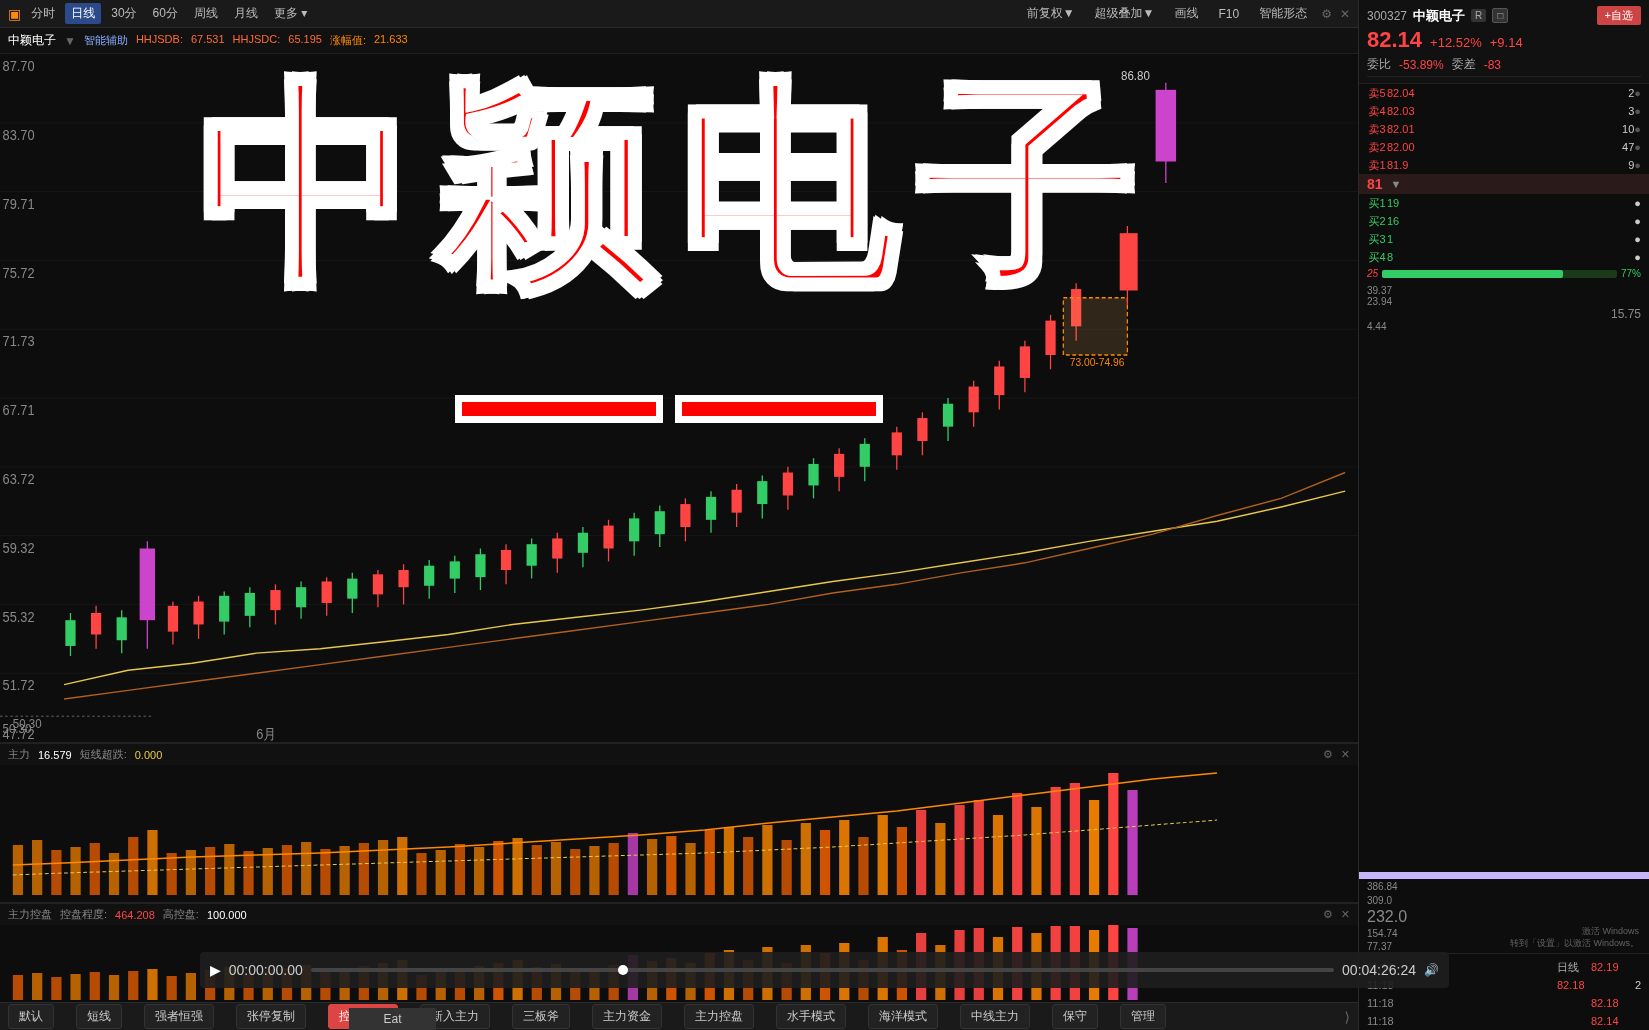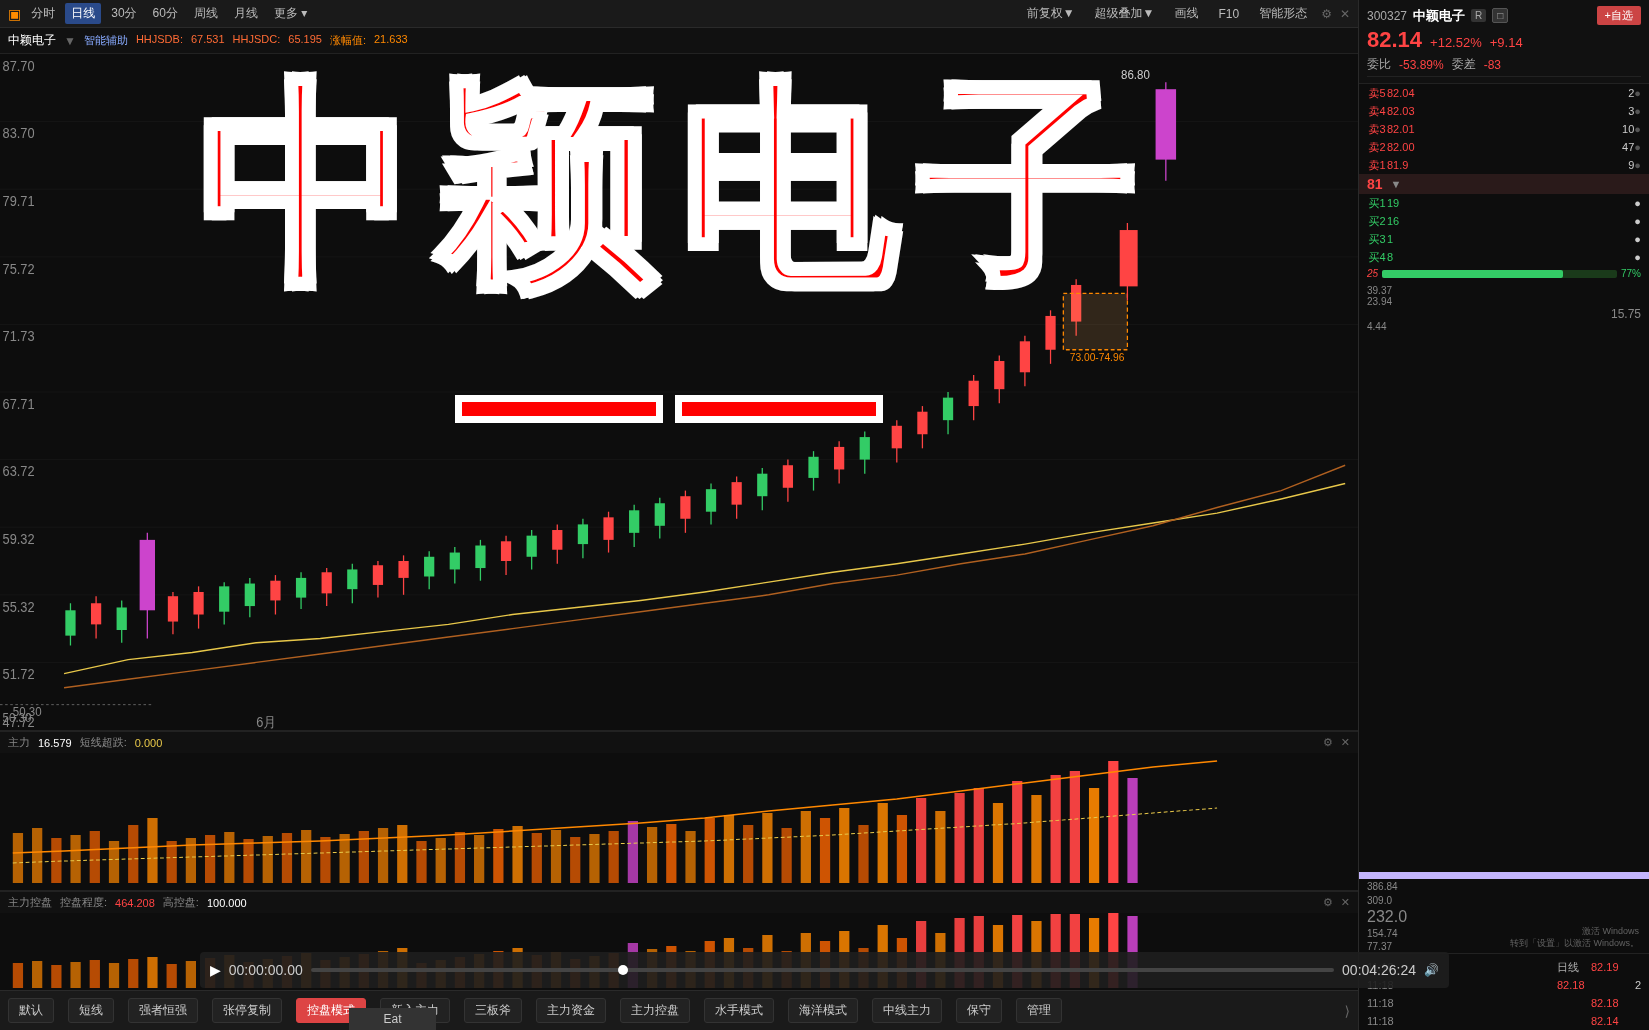--- a/index.html
+++ b/index.html
@@ -162,27 +162,27 @@
     .control-chart {
       height: 100px;
       background: #0d0d0d;
       border-top: 1px solid #222;
       position: relative;
       overflow: hidden;
     }
 
     
     .bottom-toolbar {
-      height: 40px;
+      height: 28px;
       background: #1a1a1a;
       border-top: 1px solid #2a2a2a;
       display: flex;
       align-items: center;
       padding: 0 8px;
-      gap: 14px;
+      gap: 22px;
     }
 
     .bottom-btn {
       padding: 3px 10px;
       border-radius: 3px;
       font-size: 12px;
       cursor: pointer;
       background: #222;
       color: #ccc;
       border: 1px solid #333;

